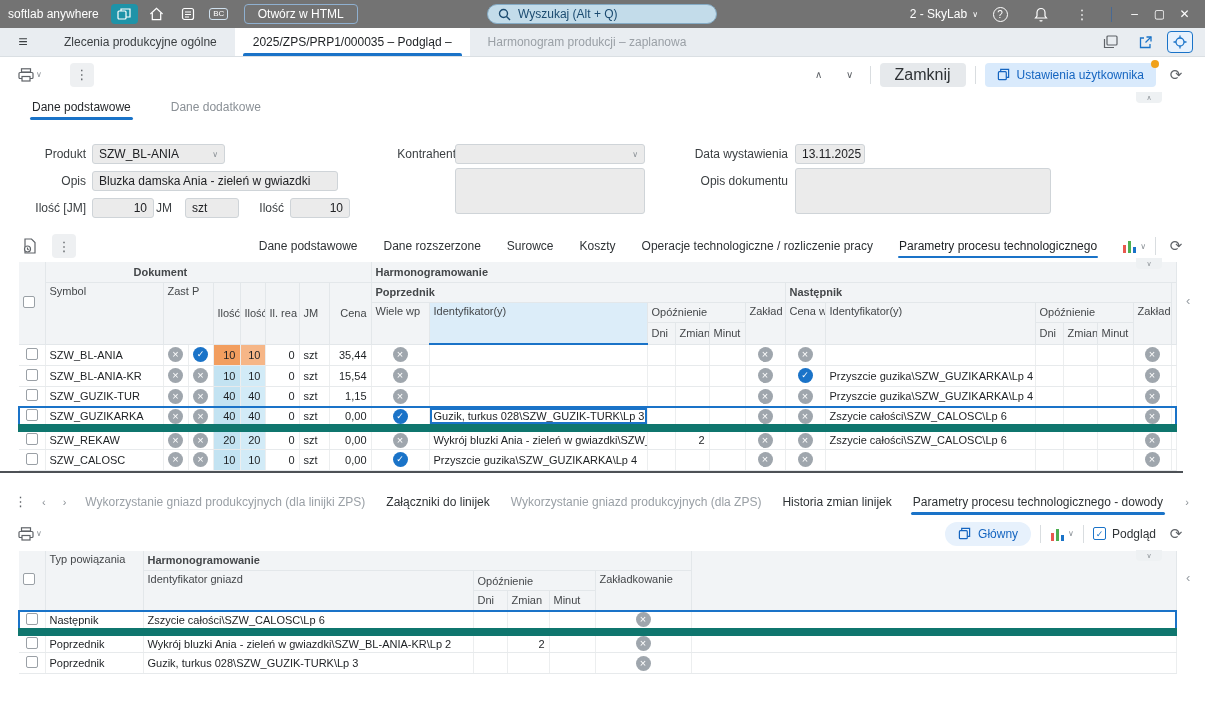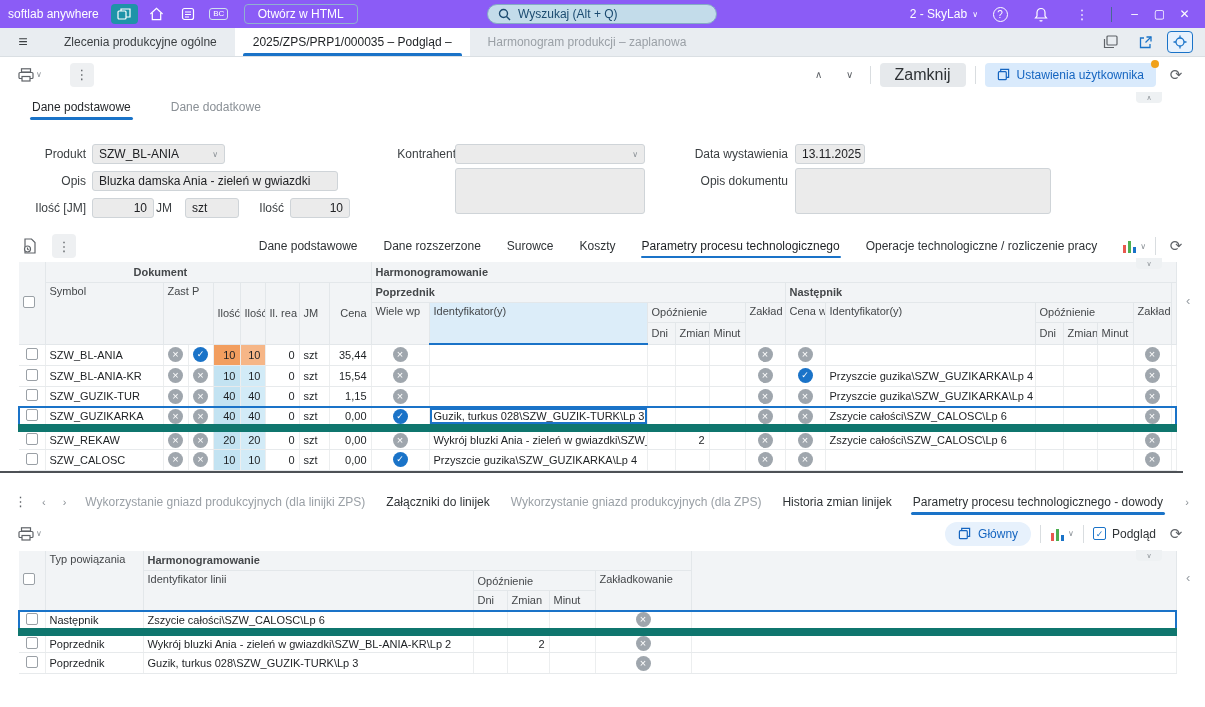--- a/index.html
+++ b/index.html
@@ -1,21 +1,21 @@
 <!DOCTYPE html>
 <html lang="pl"><head>
 <meta charset="utf-8">
 <style>
   * { margin:0; padding:0; box-sizing:border-box; }
   html,body { background:#fff; }
   body { font-family:"Liberation Sans", sans-serif; overflow:hidden; }
   .screen { position:relative; width:1205px; height:707px; background:#fff; font-size:12px; color:#202124; overflow:hidden; }
 
   
-  .topbar { height:28px; background:#8b5cf6; display:flex; align-items:center; color:#fff; padding:0 8px; position:relative; }
+  .topbar { height:28px; background:#737373; display:flex; align-items:center; color:#fff; padding:0 8px; position:relative; }
   .app-name { font-size:12px; margin-right:12px; white-space:nowrap; }
   .tbtn { height:20px; min-width:24px; display:flex; align-items:center; justify-content:center; margin-right:7px; color:#fff; }
   .logo-btn { background:#1f93a8; border-radius:4px; width:27px; }
   .bc-badge { border:1px solid #cfe0ee; border-radius:3px; font-size:8px; padding:1px 3px; line-height:1; }
   .open-html { border:1px solid #8fb0d0; color:#fff; background:transparent; border-radius:4px; height:20px; padding:0 13px; font-size:12px; margin-left:6px; font-family:inherit; }
   .search { position:absolute; left:487px; top:4px; width:230px; height:20px; background:#c3dcea; border:1px solid #84abc5; border-radius:11px; display:flex; align-items:center; padding:0 10px; color:#1b4b70; gap:7px; }
   .topbar-right { margin-left:auto; display:flex; align-items:center; gap:10px; }
   .user-sel { display:flex; align-items:center; gap:5px; font-size:12px;margin-left:44px; }
   .chev { font-size:8px; }
   .qmark { width:15px; height:15px; border:1px solid #fff; border-radius:50%; font-size:10px; display:flex; align-items:center; justify-content:center; }
@@ -289,22 +289,22 @@
           <circle cx="5.5" cy="11" r="3" fill="#fff"></circle>
           <path d="M5.5 9.5 V11 L6.6 12"></path>
         </svg>
     </div>
     <div class="kebab-box" style="margin-left:12px;">⋮</div>
     <div class="gt-tabs">
       <span class="gtab">Dane podstawowe</span>
       <span class="gtab">Dane rozszerzone</span>
       <span class="gtab">Surowce</span>
       <span class="gtab">Koszty</span>
+      <span class="gtab">Operacje technologiczne / rozliczenie pracy</span>
       <span class="gtab active">Parametry procesu technologicznego</span>
-      <span class="gtab">Operacje technologiczne / rozliczenie pracy</span>
     </div>
     <div class="gt-right">
       <div class="icon-btn">
         <svg width="16" height="14" viewBox="0 0 16 14">
             <rect x="1" y="6" width="3" height="8" fill="#e8584f"></rect>
             <rect x="6" y="2" width="3" height="12" fill="#4caf50"></rect>
             <rect x="11" y="8" width="3" height="6" fill="#1a73c8"></rect>
           </svg>
         <span class="caret-sm">∨</span>
       </div>
@@ -583,21 +583,21 @@
         <col style="width:485px">
     </colgroup>
     <thead>
       <tr class="hr1">
         <th rowspan="3" class="cbcol"><span class="cb"></span></th>
         <th rowspan="3" class="vt">Typ powiązania</th>
         <th colspan="5" class="grp">Harmonogramowanie</th>
         <th rowspan="3"></th>
       </tr>
       <tr class="hr2">
-        <th rowspan="2" class="vt">Identyfikator linii</th>
+        <th rowspan="2" class="vt">Identyfikator gniazd</th>
         <th colspan="3">Opóźnienie</th>
         <th rowspan="2" class="vt">Zakładkowanie</th>
       </tr>
       <tr class="hr3">
         <th>Dni</th>
         <th>Zmian</th>
         <th>Minut</th>
       </tr>
     </thead>
     <tbody>

